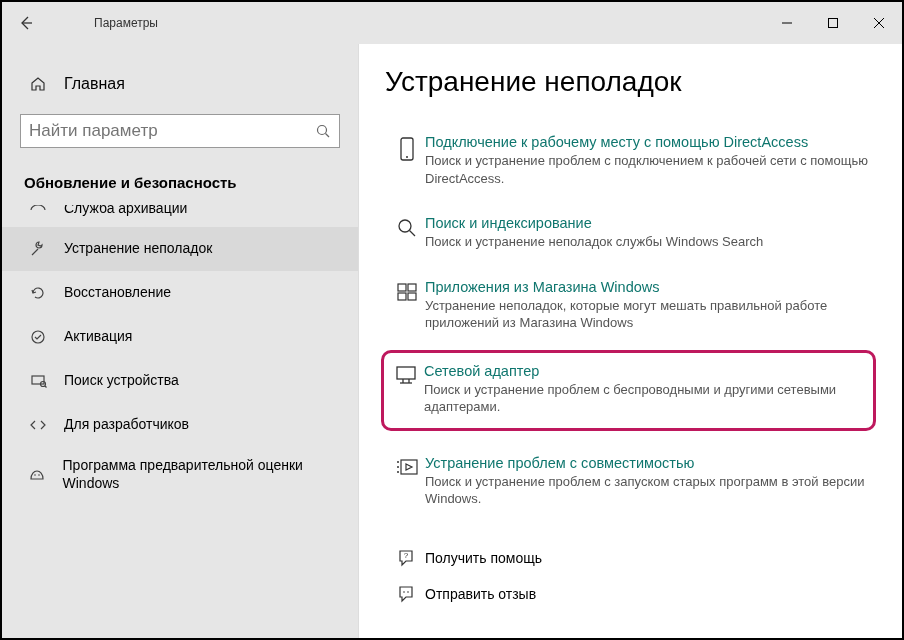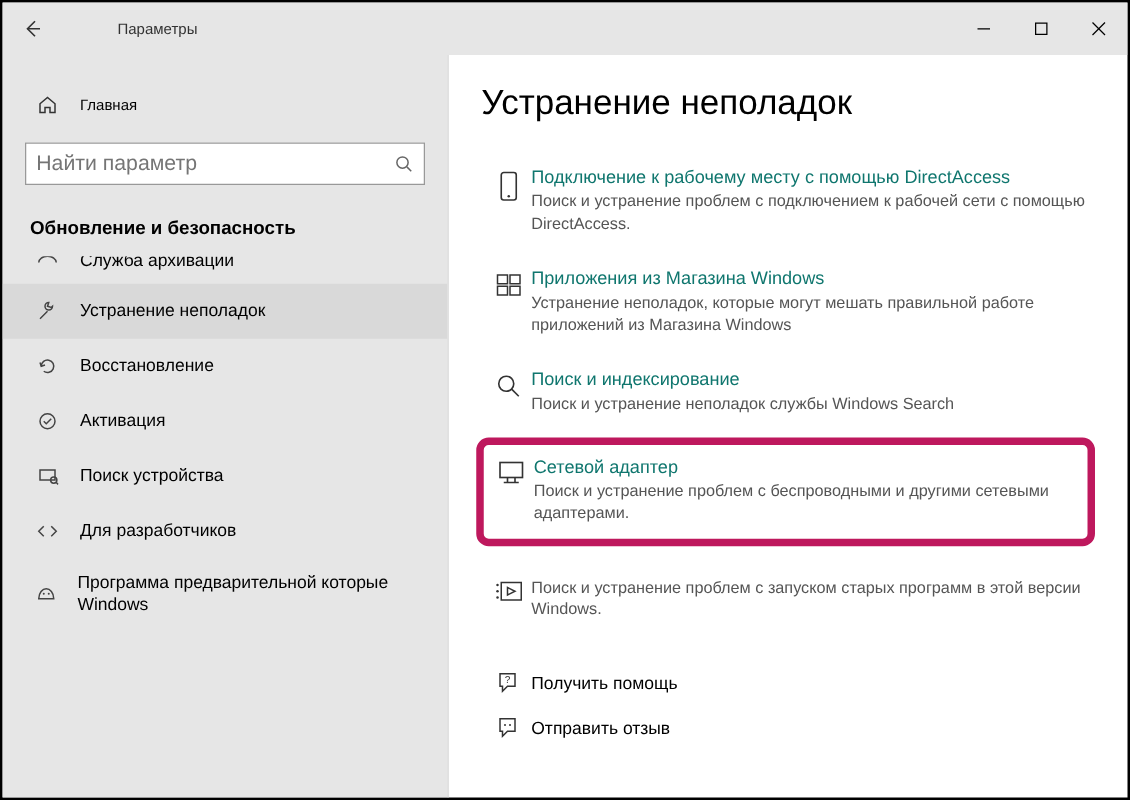--- a/index.html
+++ b/index.html
@@ -65,21 +65,21 @@
     height: 36px;
   }
   .nav-home .icon {
     width: 28px;
     display: flex;
     justify-content: center;
     color: #333;
   }
   .nav-home .label {
     margin-left: 12px;
-    font-size: 12px;
+    font-size: 16px;
     text-align: center;
   }
   .search {
     margin: 0 18px 16px 18px;
     height: 34px;
     border: 1px solid #999;
     background: #fff;
     display: flex;
     align-items: center;
     padding: 0 8px;
@@ -167,21 +167,21 @@
     font-size: 14.5px;
     color: #0f766e;
     margin-bottom: 2px;
   }
   .troubleshoot-item .t-desc {
     font-size: 13px;
     color: #555;
     line-height: 1.35;
   }
   .highlighted {
-    border: 6px solid #be185d;
+    border: 3px solid #be185d;
     border-radius: 10px;
     padding: 10px 6px 12px 4px;
     margin: 6px 0 14px -4px;
   }
   .help-item {
     display: flex;
     align-items: center;
     padding: 8px 4px;
   }
   .help-item .h-icon {
@@ -309,66 +309,66 @@
       </div>
 
       <div class="nav-item">
         <span class="icon">
           <svg width="18" height="18" viewBox="0 0 18 18">
               <path d="M3 13 C3 8 6 5 9 5 C12 5 15 8 15 13 Z M6 13 h6" stroke="#444" stroke-width="1.2" fill="none"></path>
               <circle cx="7" cy="9" r="0.8" fill="#444"></circle>
               <circle cx="11" cy="9" r="0.8" fill="#444"></circle>
             </svg>
         </span>
-        <span class="label">Программа предварительной которые Windows</span>
+        <span class="label">Программа предварительной оценки Windows</span>
       </div>
     </div>
   </div>
 
   <div class="content">
     <h1 class="page-title">Устранение неполадок</h1>
 
     <div class="troubleshoot-item">
       <span class="t-icon">
         <svg width="22" height="28" viewBox="0 0 22 28">
             <rect x="5" y="2" width="12" height="22" rx="2" stroke="#333" stroke-width="1.3" fill="none"></rect>
             <circle cx="11" cy="21" r="1" fill="#333"></circle>
           </svg>
       </span>
       <div class="t-text">
         <div class="t-title">Подключение к рабочему месту с помощью DirectAccess</div>
         <div class="t-desc">Поиск и устранение проблем с подключением к рабочей сети с помощью DirectAccess.</div>
+      </div>
+    </div>
+
+    <div class="troubleshoot-item">
+      <span class="t-icon">
+        <svg width="22" height="22" viewBox="0 0 22 22">
+            <circle cx="9" cy="9" r="6" stroke="#333" stroke-width="1.3" fill="none"></circle>
+            <line x1="13.5" y1="13.5" x2="19" y2="19" stroke="#333" stroke-width="1.3"></line>
+          </svg>
+      </span>
+      <div class="t-text">
+        <div class="t-title">Поиск и индексирование</div>
+        <div class="t-desc">Поиск и устранение неполадок службы Windows Search</div>
       </div>
     </div>
 
     <div class="troubleshoot-item">
       <span class="t-icon">
         <svg width="22" height="22" viewBox="0 0 22 22">
             <rect x="2" y="3" width="8" height="7" stroke="#333" stroke-width="1.2" fill="none"></rect>
             <rect x="12" y="3" width="8" height="7" stroke="#333" stroke-width="1.2" fill="none"></rect>
             <rect x="2" y="12" width="8" height="7" stroke="#333" stroke-width="1.2" fill="none"></rect>
             <rect x="12" y="12" width="8" height="7" stroke="#333" stroke-width="1.2" fill="none"></rect>
           </svg>
       </span>
       <div class="t-text">
         <div class="t-title">Приложения из Магазина Windows</div>
         <div class="t-desc">Устранение неполадок, которые могут мешать правильной работе приложений из Магазина Windows</div>
-      </div>
-    </div>
-
-    <div class="troubleshoot-item">
-      <span class="t-icon">
-        <svg width="22" height="22" viewBox="0 0 22 22">
-            <circle cx="9" cy="9" r="6" stroke="#333" stroke-width="1.3" fill="none"></circle>
-            <line x1="13.5" y1="13.5" x2="19" y2="19" stroke="#333" stroke-width="1.3"></line>
-          </svg>
-      </span>
-      <div class="t-text">
-        <div class="t-title">Поиск и индексирование</div>
-        <div class="t-desc">Поиск и устранение неполадок службы Windows Search</div>
       </div>
     </div>
 
     <div class="troubleshoot-item highlighted">
       <span class="t-icon">
         <svg width="24" height="22" viewBox="0 0 24 22">
             <rect x="3" y="2" width="18" height="12" stroke="#333" stroke-width="1.3" fill="none"></rect>
             <line x1="9" y1="14" x2="9" y2="18" stroke="#333" stroke-width="1.3"></line>
             <line x1="15" y1="14" x2="15" y2="18" stroke="#333" stroke-width="1.3"></line>
             <line x1="6" y1="18" x2="18" y2="18" stroke="#333" stroke-width="1.3"></line>
@@ -384,20 +384,21 @@
       <span class="t-icon">
         <svg width="24" height="22" viewBox="0 0 24 22">
             <rect x="6" y="3" width="16" height="14" stroke="#333" stroke-width="1.2" fill="none"></rect>
             <circle cx="3" cy="5" r="1" fill="#333"></circle>
             <circle cx="3" cy="10" r="1" fill="#333"></circle>
             <circle cx="3" cy="15" r="1" fill="#333"></circle>
             <path d="M11 7 L17 10 L11 13 Z" stroke="#333" stroke-width="1.2" fill="none"></path>
           </svg>
       </span>
       <div class="t-text">
+        <div class="t-title">Устранение проблем с совместимостью</div>
         <div class="t-desc">Поиск и устранение проблем с запуском старых программ в этой версии Windows.</div>
       </div>
     </div>
 
     <div style="height:14px"></div>
 
     <div class="help-item">
       <span class="h-icon">
         <svg width="20" height="20" viewBox="0 0 20 20">
             <path d="M3 3 h12 v10 h-6 l-4 4 v-4 h-2 Z" stroke="#333" stroke-width="1.2" fill="none"></path>

